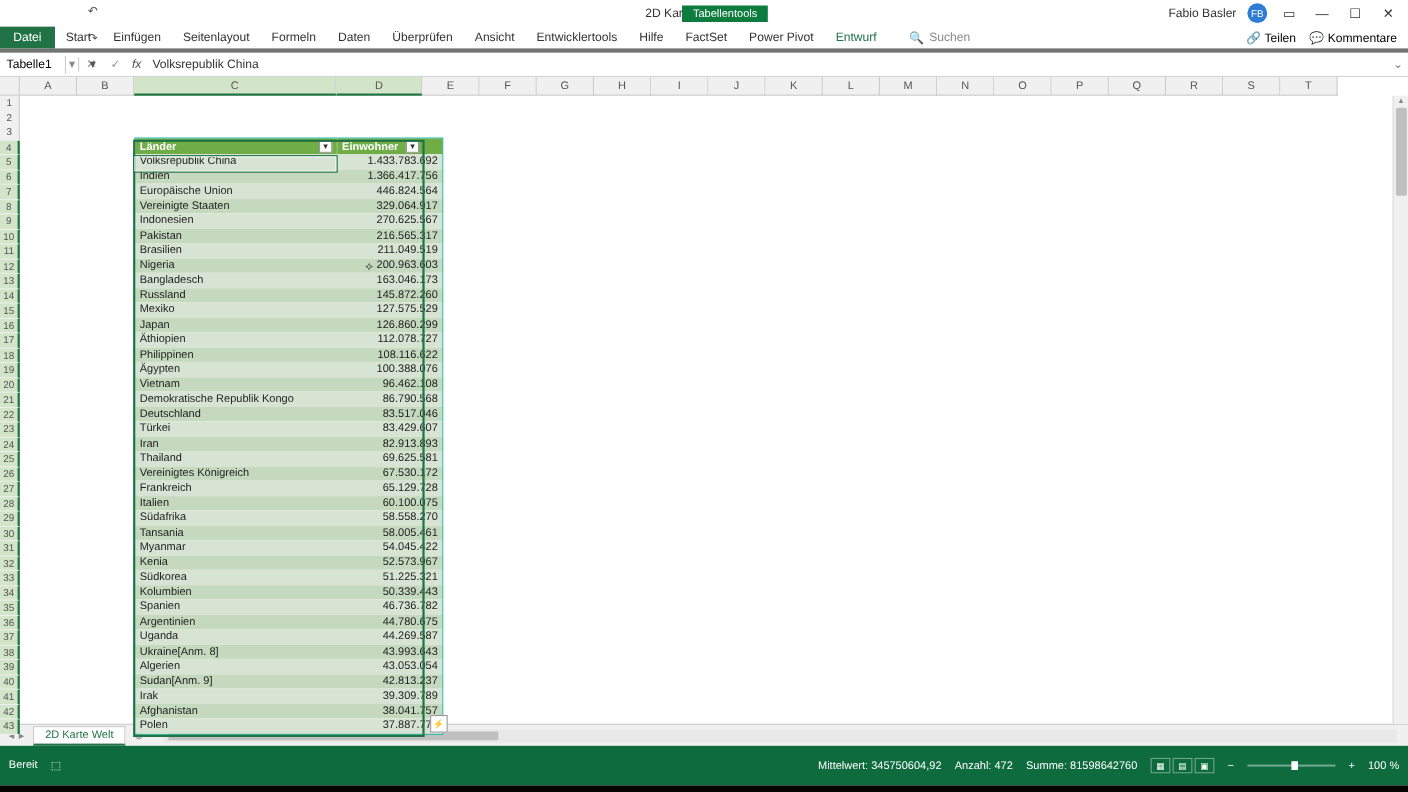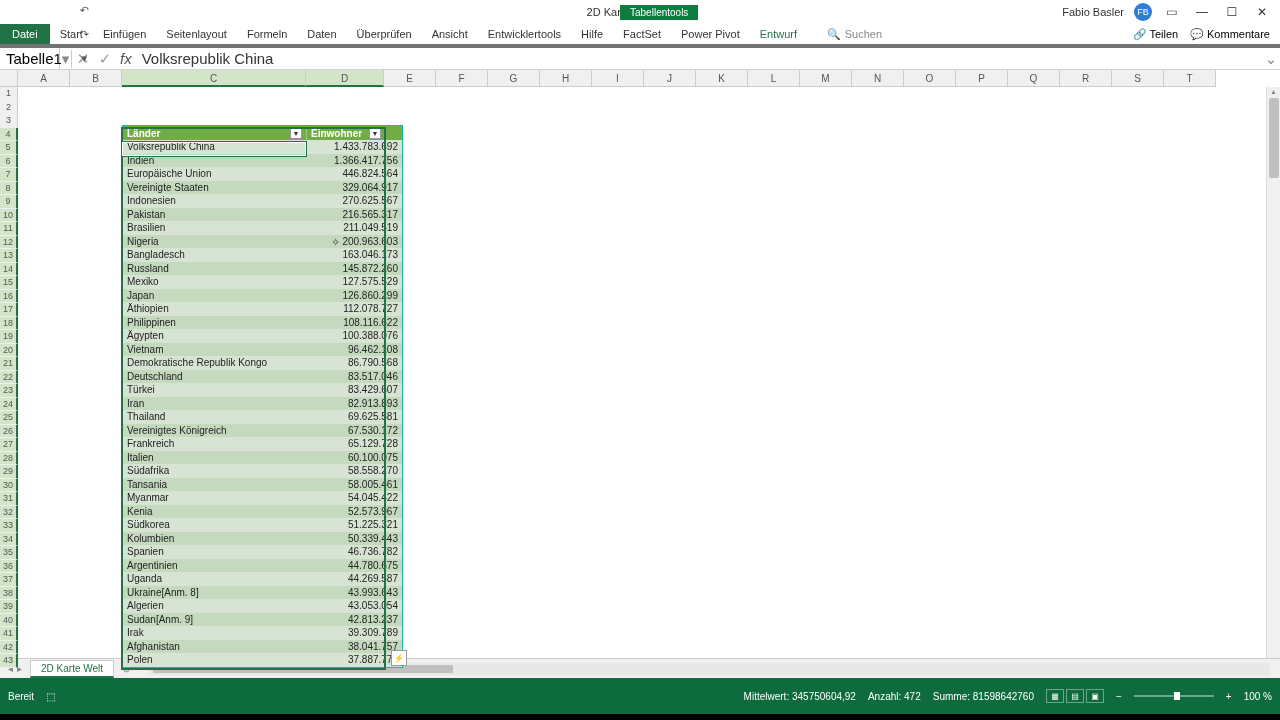--- a/index.html
+++ b/index.html
@@ -20,21 +20,21 @@
 
 
 .ribbon-tabs { height: 24px; background: #fff; display: flex; align-items: center; font-size: 11px; border-bottom: 4px solid #737373; }
 .tab { padding: 4px 10px; cursor: pointer; color: #333; }
 .tab-file { background: #217346; color: #fff; padding: 4px 12px; }
 .tab-context { color: #217346; }
 .ribbon-right { margin-left: auto; display: flex; align-items: center; gap: 12px; padding-right: 10px; }
 .search-box { display: flex; align-items: center; gap: 4px; color: #888; font-size: 11px; }
 
 
-.formula-bar { height: 22px; background: #fff; display: flex; align-items: center; border-bottom: 1px solid #d4d4d4; font-size: 15px; }
+.formula-bar { height: 22px; background: #fff; display: flex; align-items: center; border-bottom: 1px solid #d4d4d4; font-size: 11px; }
 .name-box { width: 60px; padding: 2px 6px; border-right: 1px solid #ccc; background: #fff; }
 .name-dropdown { width: 12px; color: #888; text-align: center; border-right: 1px solid #ccc; }
 .fb-btn { width: 22px; text-align: center; color: #999; }
 .fx { color: #555; padding: 0 4px; font-style: italic; }
 .formula-input { flex: 1; padding: 2px 6px; color: #333; }
 .fb-expand { width: 18px; text-align: center; color: #888; }
 
 
 .grid-area { position: relative; height: 588px; display: flex; }
 .corner { width: 18px; height: 17px; background: #f0f0f0; border-right: 1px solid #ccc; border-bottom: 1px solid #ccc; position: absolute; left: 0; top: 0; z-index: 3; }

